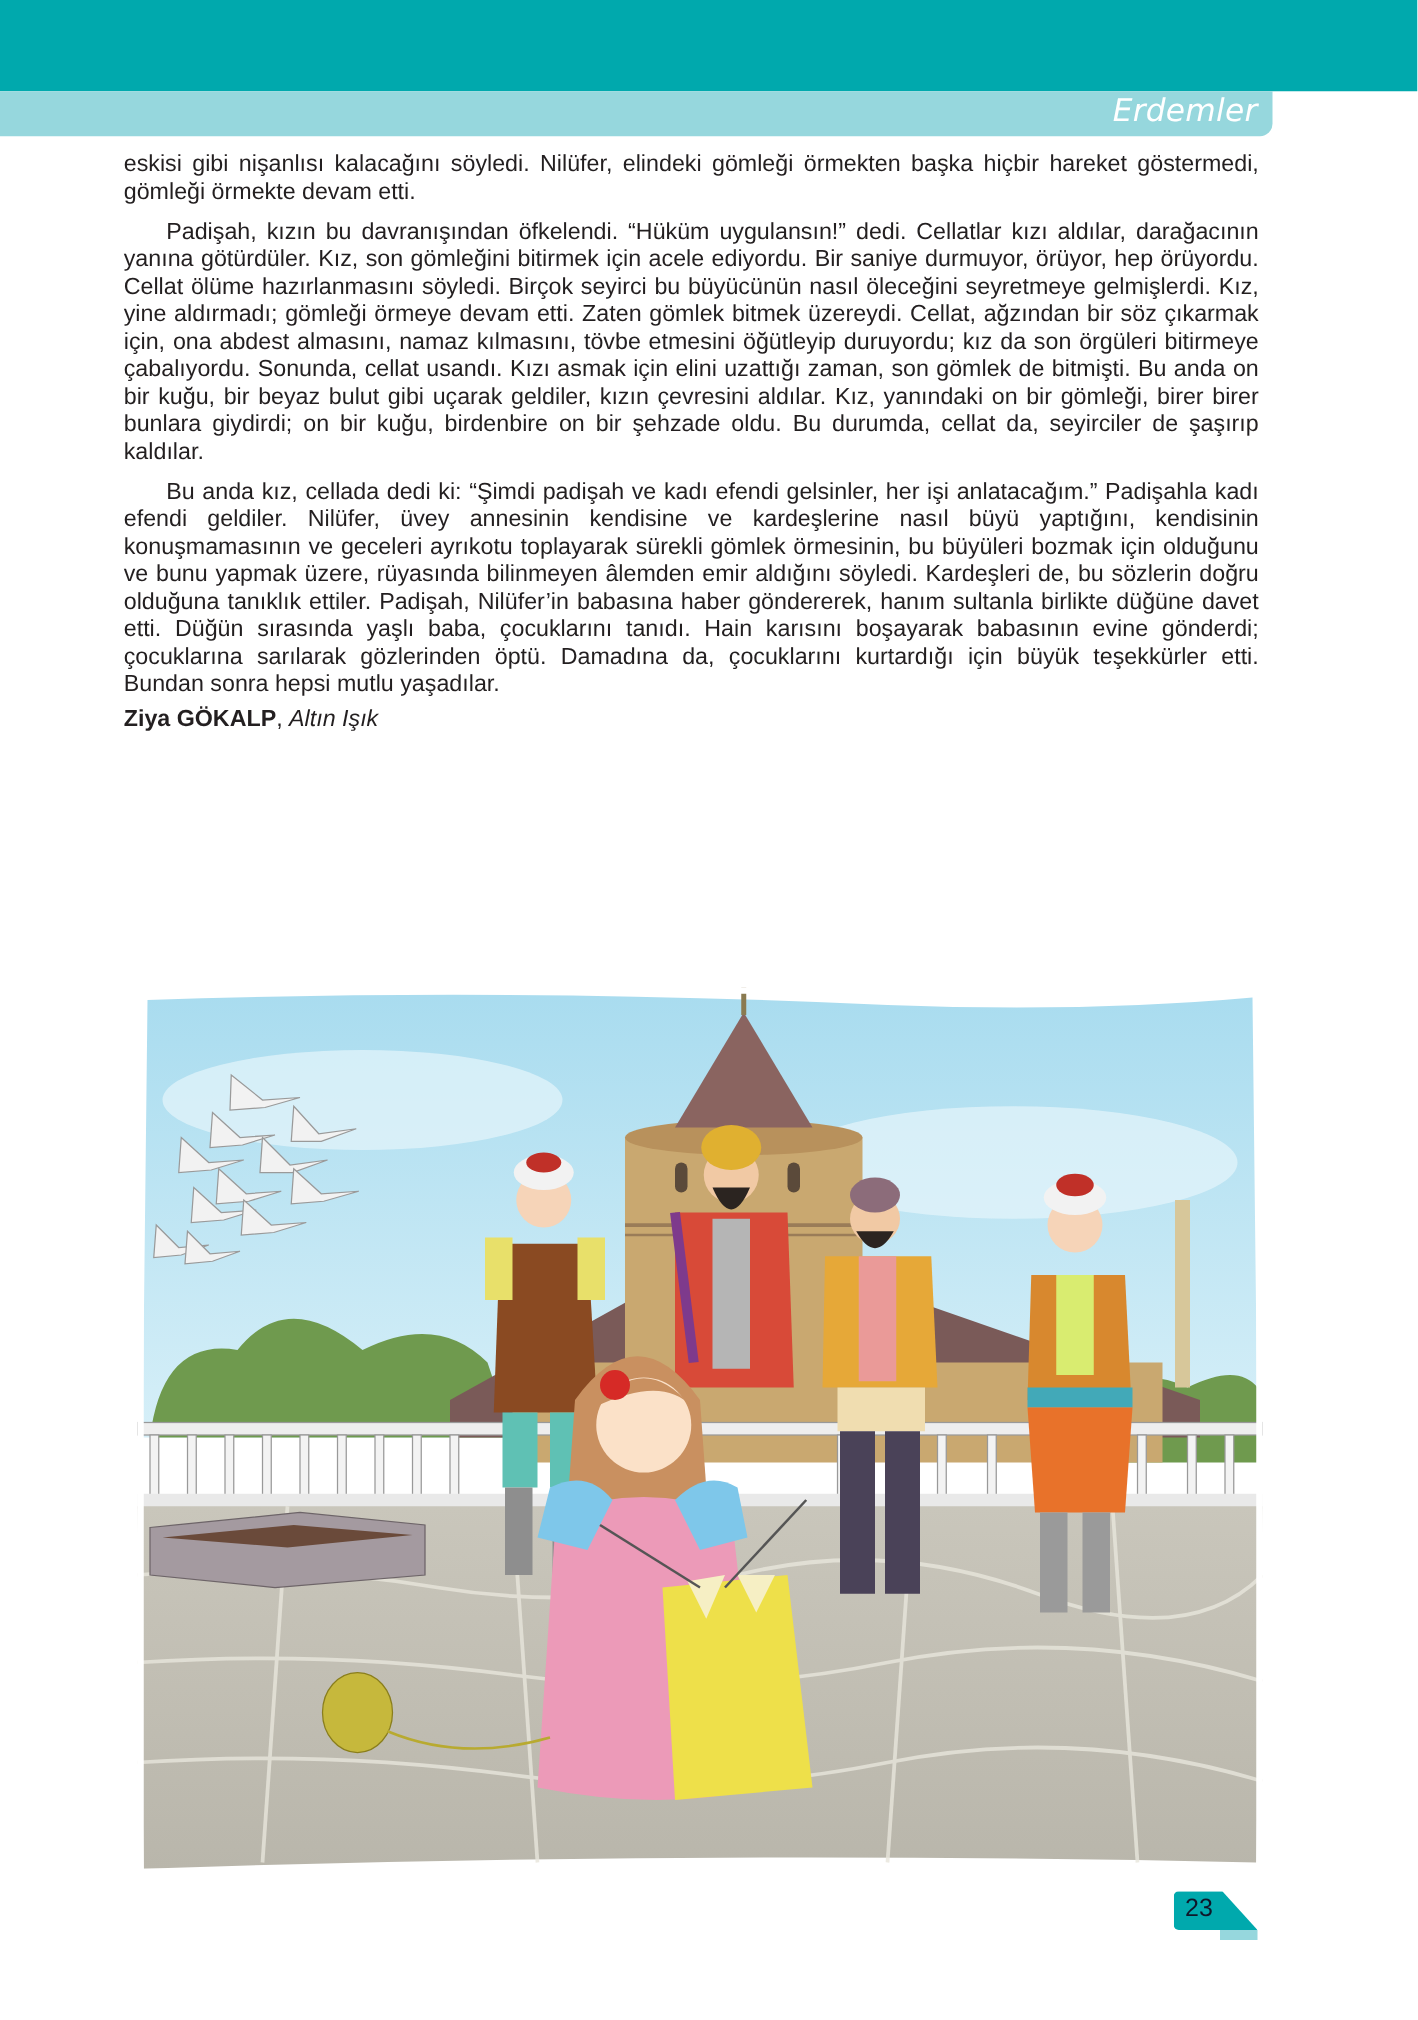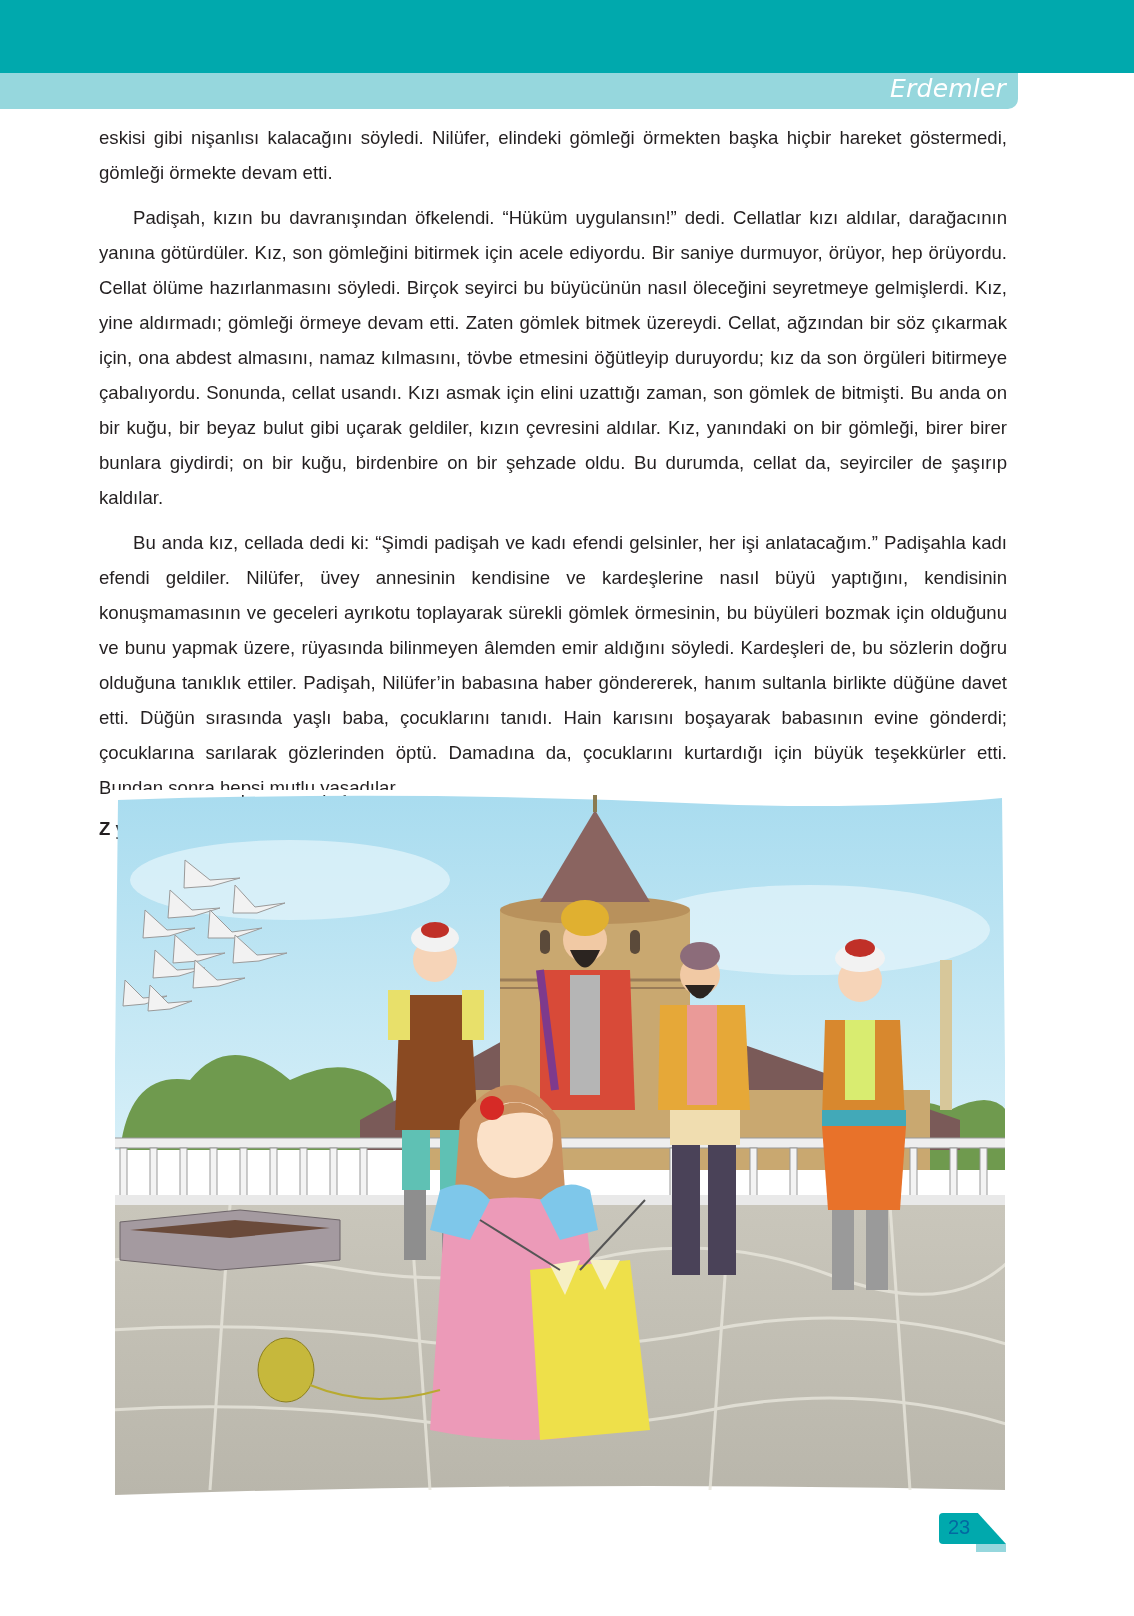--- a/index.html
+++ b/index.html
@@ -19,21 +19,21 @@
     border-bottom-right-radius: 10px;
   }
   .chapter-tab span {
     position: absolute; right: 12px; top: 1px;
     font-family: "DejaVu Sans", sans-serif;
     font-style: italic; font-size: 25px; color: #ffffff;
     letter-spacing: 0.2px;
   }
   .text-block {
     position: absolute; left: 99px; top: 120px; width: 908px;
-    font-size: 18.6px; line-height: 35px;
+    font-size: 18.6px; line-height: 22px;
     text-align: justify;
   }
   .text-block p { margin: 0 0 10px 0; hyphens: manual; }
   .text-block p.indent { text-indent: 34px; }
   .attribution {
     margin-top: -4px; font-size: 18.6px;
   }
   .attribution .author { font-weight: bold; }
   .attribution .book { font-style: italic; }
   .illustration {
@@ -46,21 +46,21 @@
     position: absolute; left: 37px; top: 31px; width: 30px; height: 8px;
     background: #96d7dd;
   }
   .page-number .box {
     position: absolute; left: 0; top: 0; width: 67px; height: 31px;
     background: #00a9ad;
     border-radius: 4px 0 0 4px;
     clip-path: polygon(0 0, 58% 0, 100% 100%, 0 100%);
   }
   .page-number .num {
-    position: absolute; left: 9px; top: 3px; color: #0369a1; font-size: 20px;
+    position: absolute; left: 9px; top: 3px; color: #0f172a; font-size: 20px;
   }
 </style>
 </head>
 <body>
 
 <div class="top-band"></div>
 <div class="chapter-tab">
   <span>Erdemler</span>
 </div>
 

